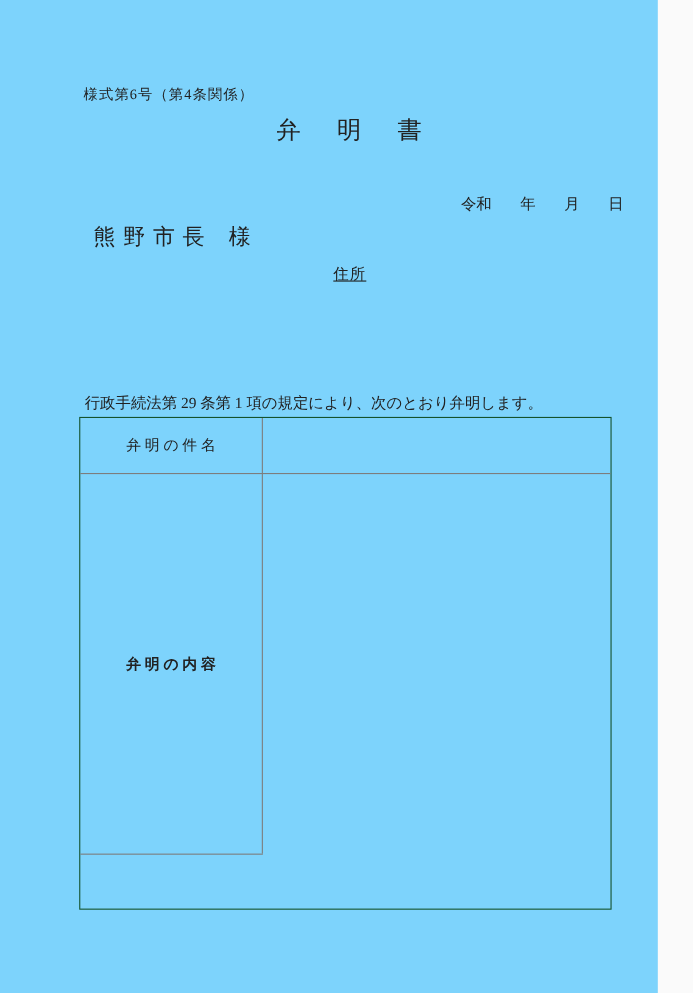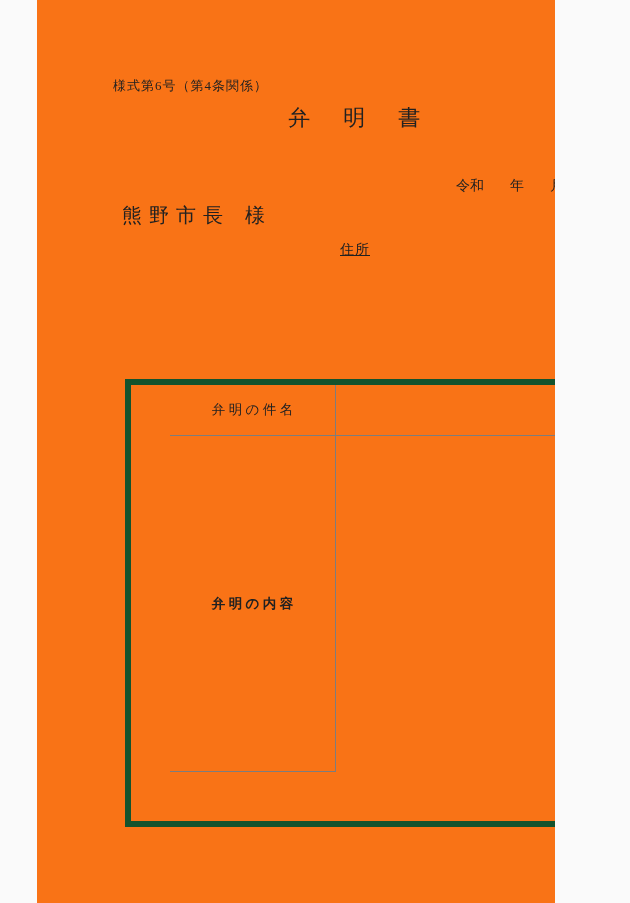--- a/index.html
+++ b/index.html
@@ -4,25 +4,24 @@
 <style>
   html, body {
     margin: 0;
     padding: 0;
     background: #fafafa;
     font-family: "Liberation Serif", "DejaVu Serif", serif;
     color: #212121;
   }
   .page {
     position: relative;
-    width: 518px;
+    width: 598px;
     height: 903px;
-    background: #f97316;
+    background: #7dd3fc;
     overflow: hidden;
-    margin-left: 37px;
   }
   .form-number {
     position: absolute;
     left: 76px;
     top: 77px;
     font-size: 13px;
     letter-spacing: 1px;
     white-space: pre;
   }
   .doc-title {
@@ -67,30 +66,29 @@
   }
   .intro {
     position: absolute;
     left: 77px;
     top: 358px;
     font-size: 14px;
     white-space: pre;
   }
   .form-table {
     position: absolute;
-    left: 88px;
+    left: 72px;
     top: 379px;
     width: 484px;
     height: 448px;
     display: grid;
     grid-template-columns: 166px 1fr;
     grid-template-rows: 50px 1fr 50px;
-    border: 6px solid #14532d;
+    border: 1px solid #14532d;
     box-sizing: border-box;
-    padding-left: 39px;
   }
   .cell {
     box-sizing: border-box;
   }
   .cell.label {
     border-right: 1px solid #7d7d7d;
     display: flex;
     align-items: center;
     justify-content: center;
     font-size: 13.5px;
@@ -117,20 +115,21 @@
   <div class="date-line">
     <span>令和</span><span class="gap">年</span><span class="gap">月</span><span class="gap">日</span>
   </div>
 
   <div class="addressee">熊 野 市 長　様</div>
 
   <div class="contact-fields">
     <div class="field">住所</div>
   </div>
 
+  <div class="intro">行政手続法第 29 条第 1 項の規定により、次のとおり弁明します。</div>
 
   <div class="form-table">
     <div class="cell label row1c1">弁 明 の 件 名</div>
     <div class="cell value row1c2"></div>
 
     <div class="cell label row2c1">弁 明 の 内 容</div>
     <div class="cell value row2c2"></div>
 
     <div class="cell value row3c2"></div>
   </div>

